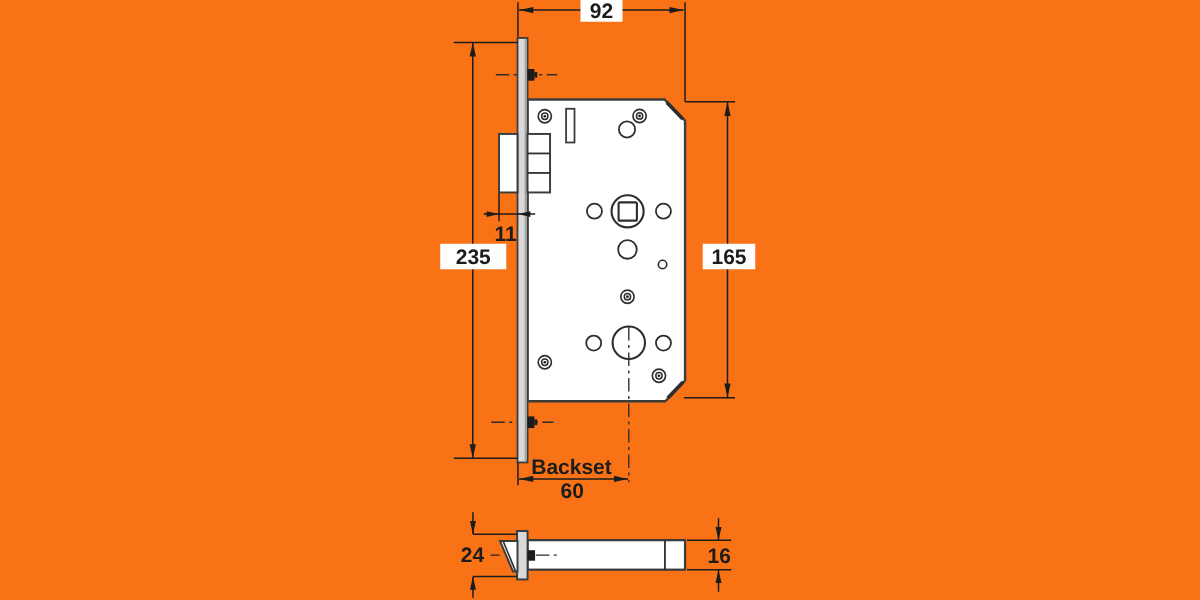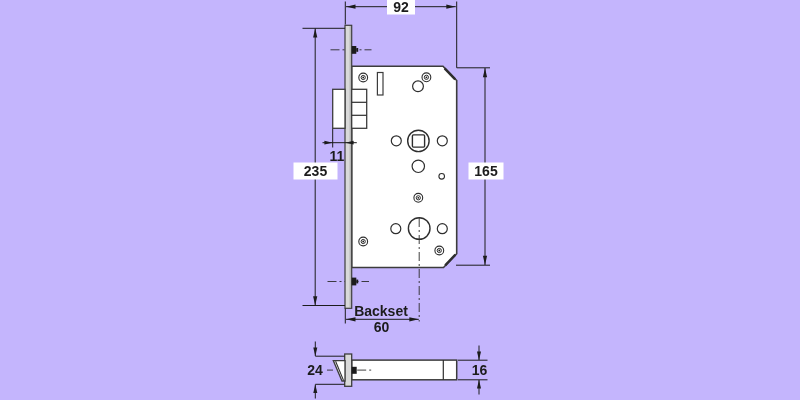--- a/index.html
+++ b/index.html
@@ -1,20 +1,20 @@
 <!DOCTYPE html>
 <html><head>
 <meta charset="utf-8">
 <style>
   html, body { margin: 0; padding: 0; background: #ffffff; }
   .canvas {
     position: relative;
     width: 800px;
     height: 400px;
-    background: #c4b5fd;
+    background: #f97316;
     overflow: hidden;
     font-family: "Liberation Sans", sans-serif;
   }
   svg { display: block; }
   text.dim {
     font-family: "Liberation Sans", sans-serif;
     font-weight: bold;
     font-size: 14px;
     fill: #1c1c1c;
   }

